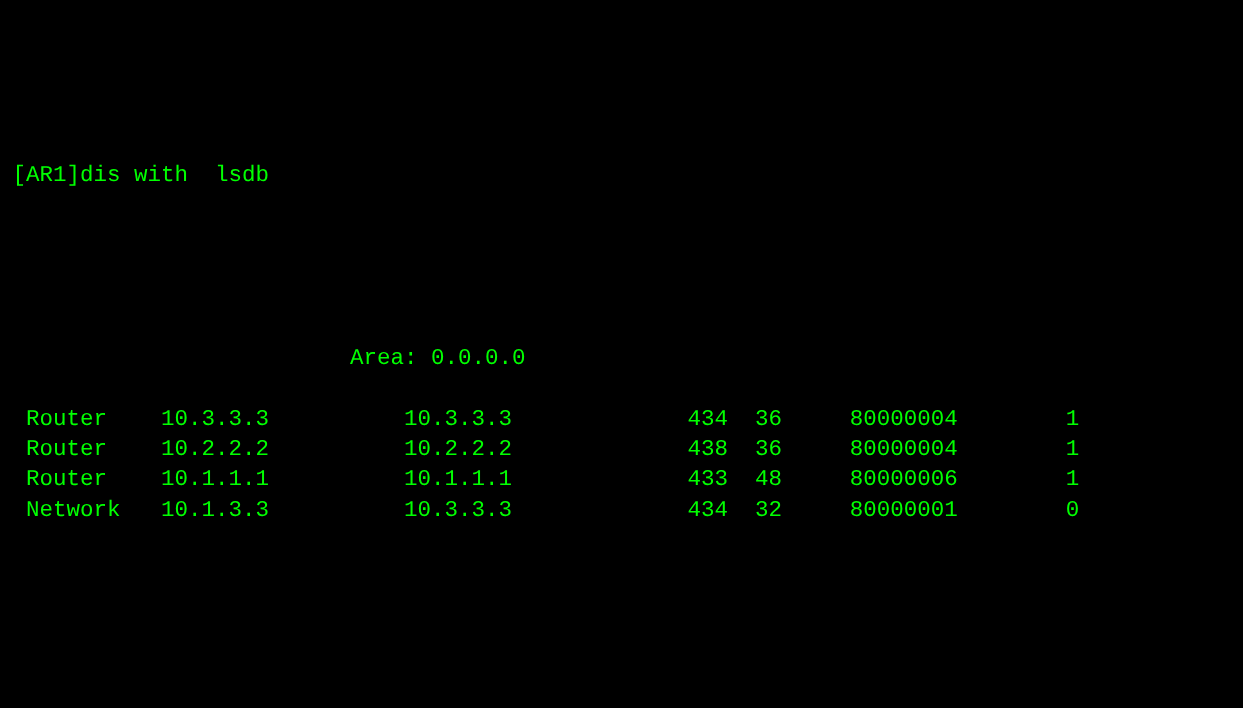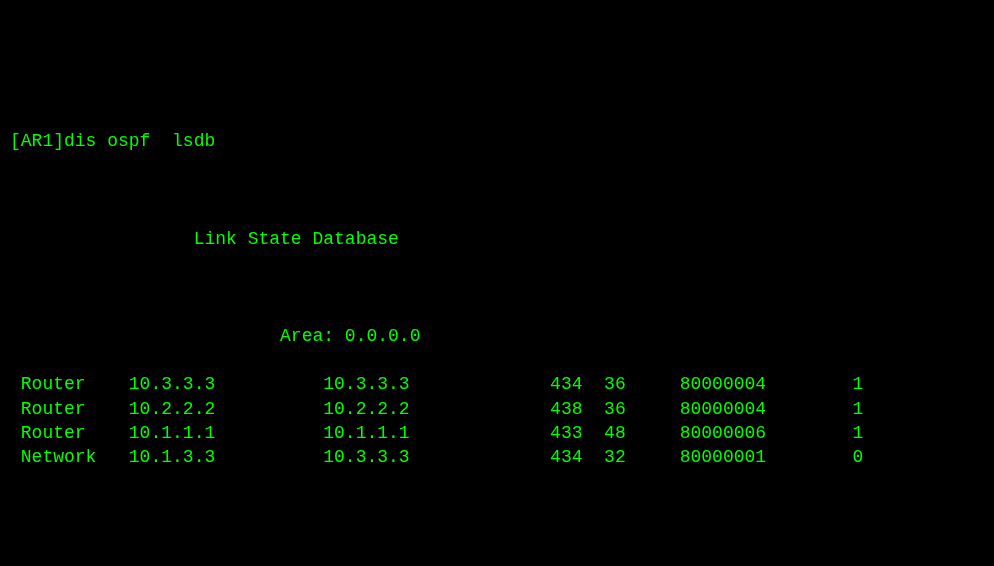--- a/index.html
+++ b/index.html
@@ -24,23 +24,22 @@
     .line {
       display: block;
     }
   </style>
 </head>
 <body>
 
 
 
 <div class="terminal">
-<span class="line">[AR1]dis ospf  lsdb</span>
+<span class="line">[AR1]dis with  lsdb</span>
 <span class="line"> </span>
-<span class="line">                 Link State Database</span>
 <span class="line"> </span>
 <span class="line">                         Area: 0.0.0.0</span>
 <div id="area-rows"><span class="line"> Router    10.3.3.3          10.3.3.3             434  36     80000004        1</span><span class="line"> Router    10.2.2.2          10.2.2.2             438  36     80000004        1</span><span class="line"> Router    10.1.1.1          10.1.1.1             433  48     80000006        1</span><span class="line"> Network   10.1.3.3          10.3.3.3             434  32     80000001        0</span></div>
 
 
 
 
 
 </div>
 

